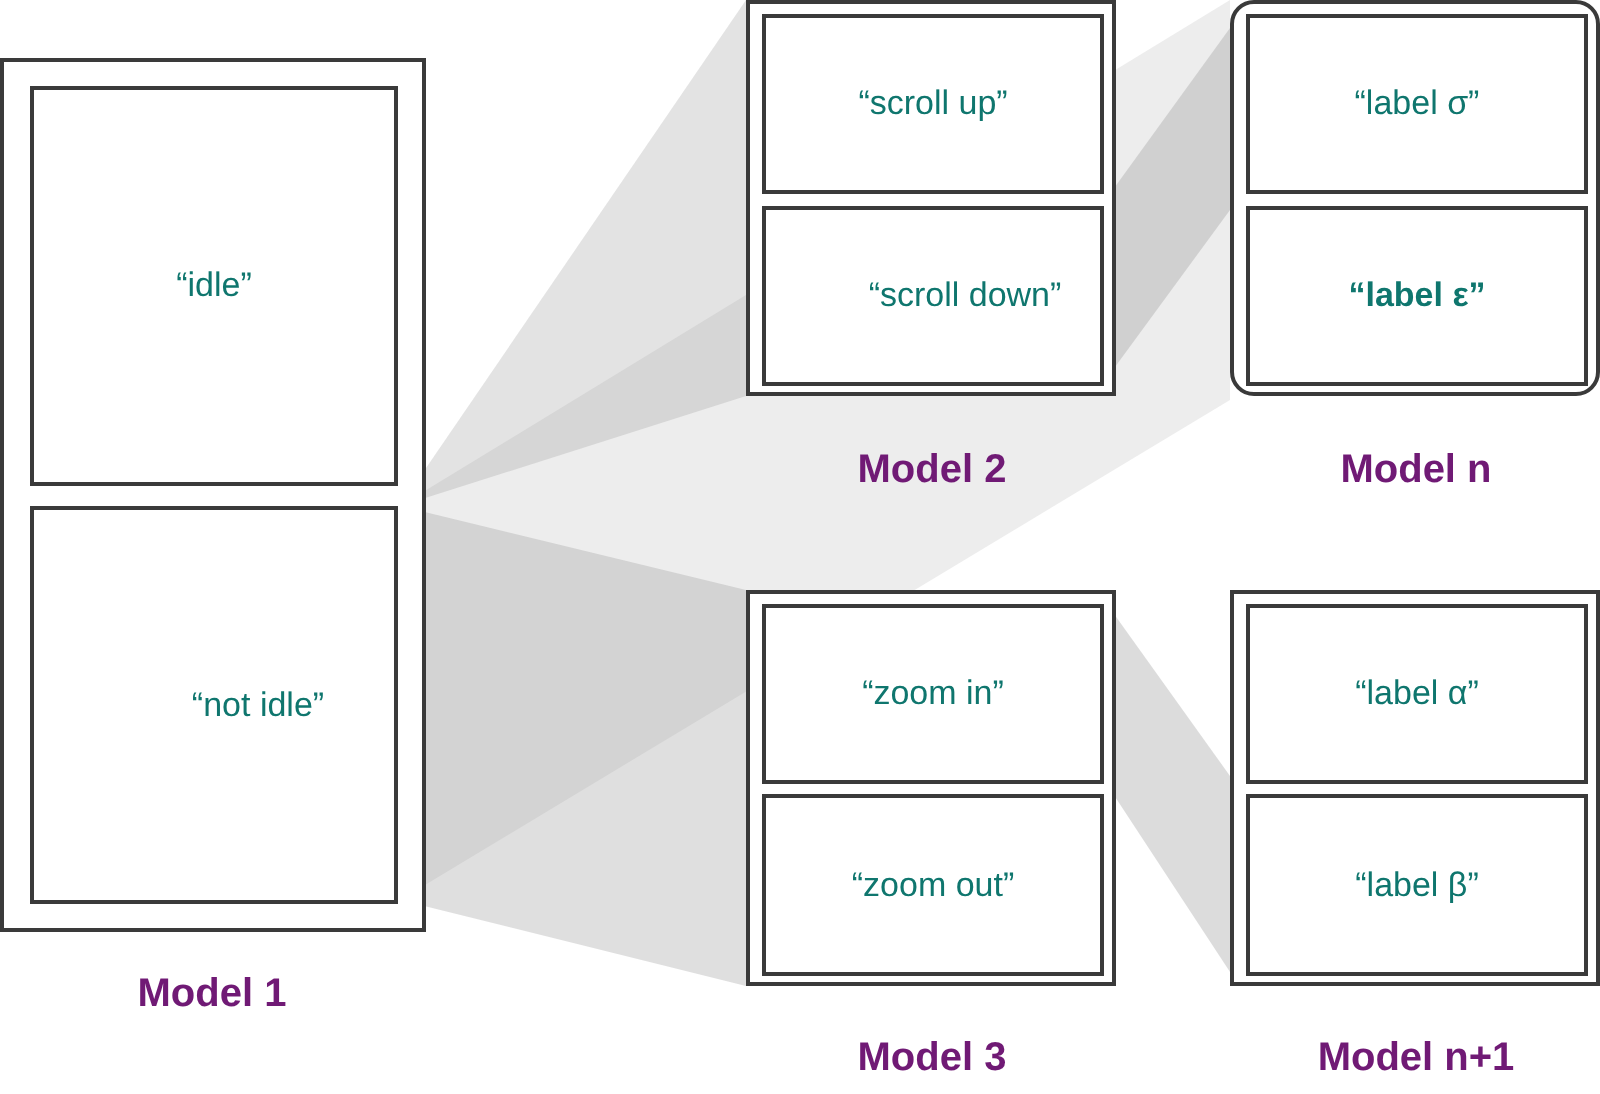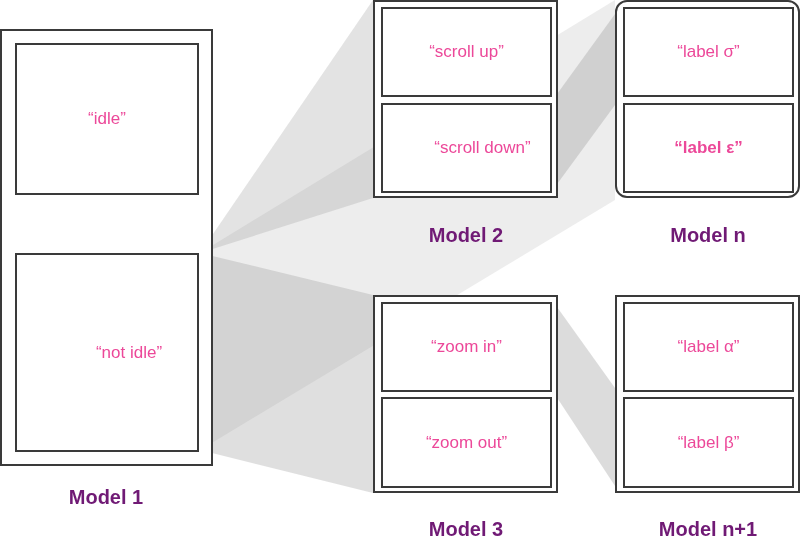--- a/index.html
+++ b/index.html
@@ -2,26 +2,26 @@
 <html><head>
   <meta charset="utf-8">
   <style>
     html, body { margin: 0; padding: 0; background: #ffffff; }
     body { width: 800px; height: 547px; position: relative; overflow: hidden;
            font-family: "Liberation Sans", sans-serif; }
     #projections { position: absolute; left: 0; top: 0; width: 800px; height: 547px; }
     .frame { position: absolute; border: 2px solid #3a3a3a; background: #ffffff; box-sizing: border-box; }
     .cell { position: absolute; border: 2px solid #3a3a3a; background: #ffffff; box-sizing: border-box;
             display: flex; align-items: center; justify-content: center;
-            font-size: 17px; color: #ec4899; }
+            font-size: 17px; color: #0f766e; }
     .caption { position: absolute; font-weight: bold; font-size: 20px; color: #701a75;
                text-align: center; width: 200px; }
     
     #m1 { left: 0px; top: 29px; width: 213px; height: 437px; }
-    #m1-a { left: 13px; top: 12px; width: 184px; height: 152px; }
+    #m1-a { left: 13px; top: 12px; width: 184px; height: 200px; }
     #m1-b { left: 13px; top: 222px; width: 184px; height: 199px; padding-left: 44px; }
     #m1-cap { left: 6px; top: 486px; }
     
     #m2 { left: 373px; top: 0px; width: 185px; height: 198px; }
     #m2-a { left: 6px; top: 5px; width: 171px; height: 90px; }
     #m2-b { left: 6px; top: 101px; width: 171px; height: 90px; padding-left: 32px; }
     #m2-cap { left: 366px; top: 224px; }
     
     #mn { left: 615px; top: 0px; width: 185px; height: 198px; border-radius: 12px; }
     #mn-a { left: 6px; top: 5px; width: 171px; height: 90px; }

